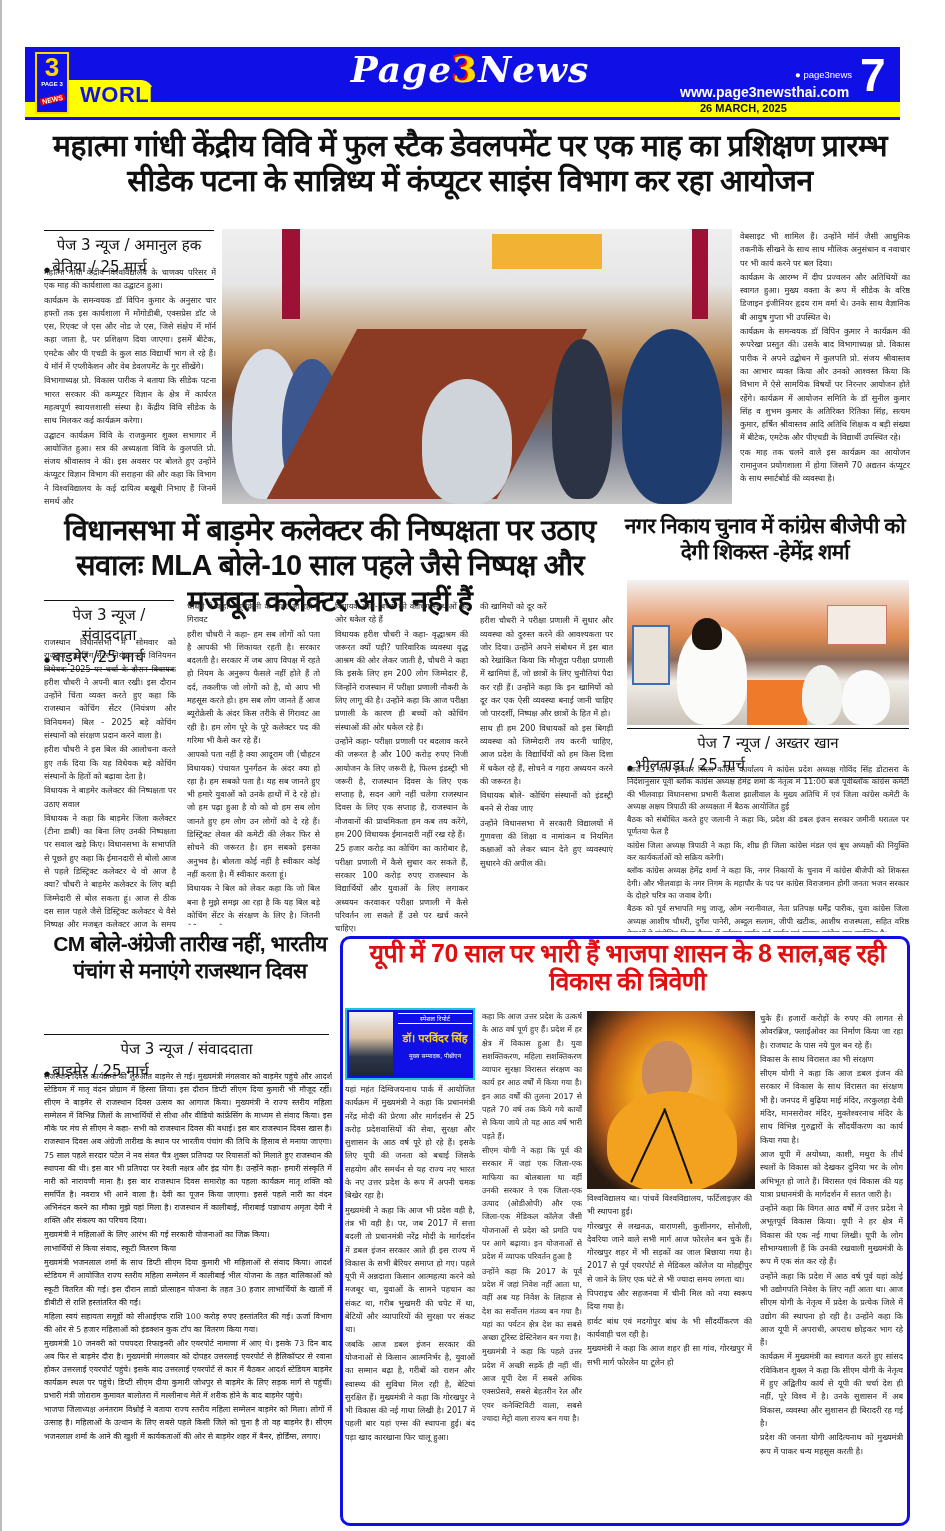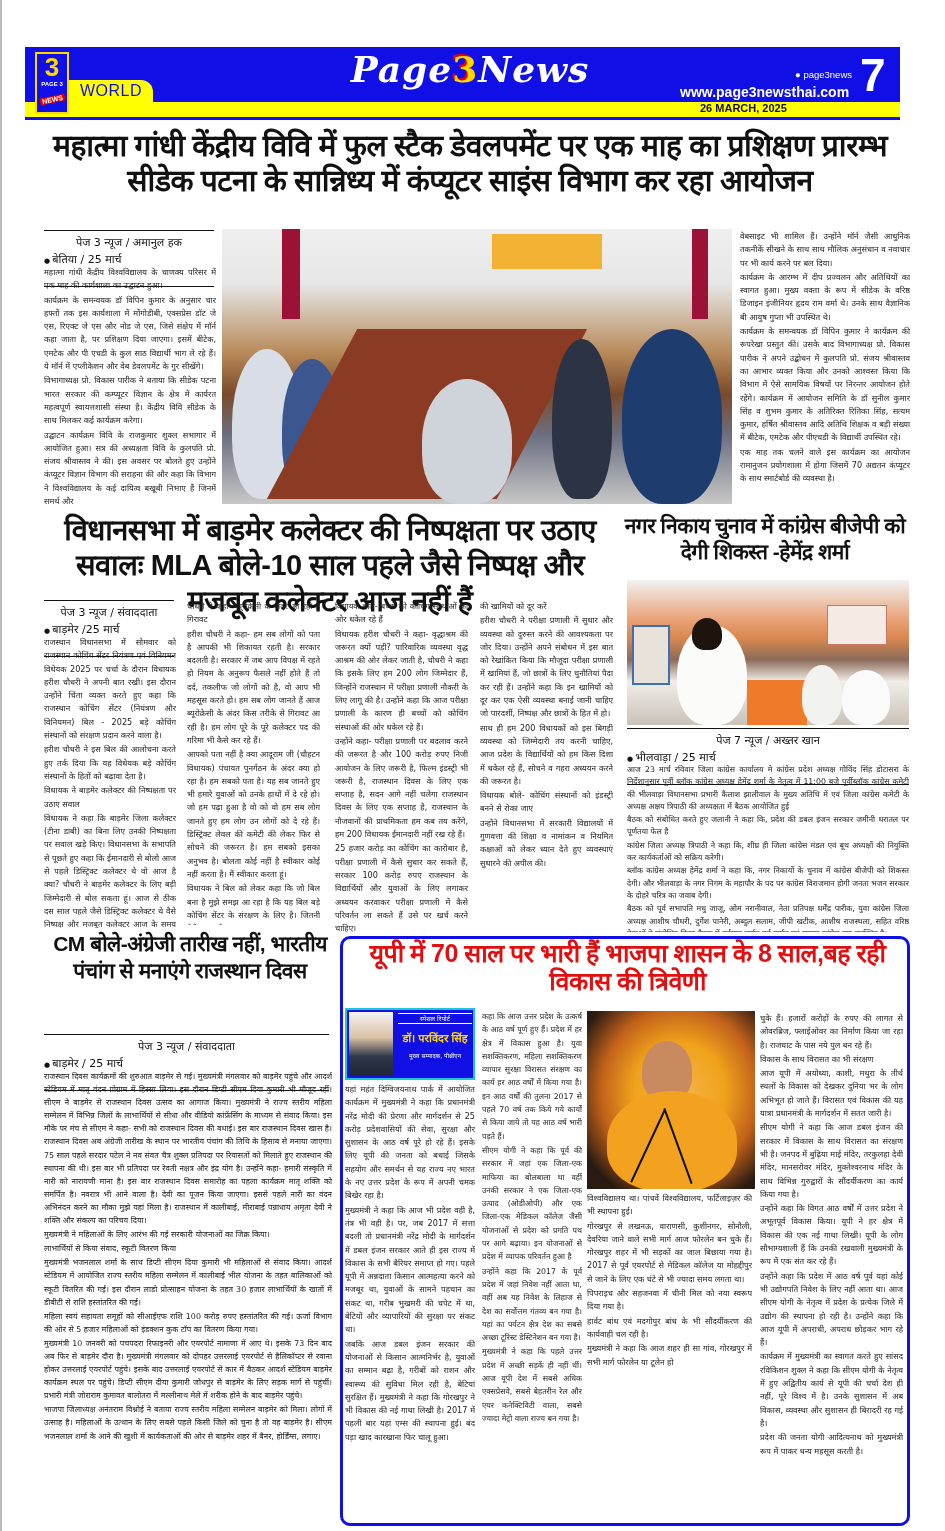--- a/index.html
+++ b/index.html
@@ -7,38 +7,38 @@
 body{font-family:"DejaVu Sans","Liberation Sans",sans-serif;color:#111;position:relative}
 .abs{position:absolute}
 
 #masthead{left:25px;top:47px;width:875px;height:72px;background:#1010e6}
 #mast-yellow{left:25px;top:102px;width:875px;height:15px;background:#ffff00}
 #mast-tab{left:55px;top:80px;width:98px;height:24px;background:#ffff00;border-radius:0 12px 0 0}
 #logo{left:35px;top:52px;width:34px;height:62px;background:#1010e6;border:2px solid #ffd800;color:#ffd800;text-align:center;font-family:"Liberation Sans",sans-serif;font-weight:bold}
 #logo .big{font-size:26px;line-height:26px;color:#ffd800}
 #logo .sm{font-size:6px;color:#fff;display:block;line-height:8px}
 #logo .nw{font-size:7px;color:#fff;background:#d00;display:inline-block;padding:0 2px;transform:rotate(-12deg);margin-top:2px}
-#section-name{left:80px;top:82px;font-family:"Liberation Sans",sans-serif;font-weight:normal;font-size:16px;color:#1010e6;letter-spacing:0.5px}
+#section-name{left:80px;top:82px;font-family:"Liberation Sans",sans-serif;font-weight:bold;font-size:22px;color:#1010e6;letter-spacing:0.5px}
 #brand{left:300px;top:48px;width:340px;text-align:center;font-family:"DejaVu Serif","Liberation Serif",serif;font-weight:bold;font-style:italic;font-size:36px;color:#fff;letter-spacing:1px}
 #brand .three{color:#ffd800;font-style:normal;text-shadow:-2px -2px 0 #e00}
 #social{left:738px;top:69px;font-family:"Liberation Sans",sans-serif;font-size:9.5px;color:#fff;text-align:right;width:114px}
 #website{left:680px;top:84px;font-family:"Liberation Sans",sans-serif;font-size:14px;color:#fff;width:152px;text-align:left;font-weight:bold}
 #page-num{left:860px;top:50px;font-family:"Liberation Sans",sans-serif;font-weight:bold;font-size:46px;color:#fff;line-height:50px}
 #date{left:700px;top:102px;width:188px;text-align:left;font-family:"Liberation Sans",sans-serif;font-weight:bold;font-size:11px;color:#111}
 #mast-line{left:25px;top:118px;width:875px;height:2px;background:#1010e6}
 #frame-l{left:0;top:0;width:2px;height:1531px;background:#bbb}
 
 .hl{font-family:"Liberation Sans",sans-serif;font-weight:bold;color:#111;text-align:center;line-height:1.18;letter-spacing:-0.5px}
 #h1{left:30px;top:128px;width:880px;font-size:30px}
 #h2{left:40px;top:513px;width:580px;font-size:29px;line-height:1.22}
 #h3{left:620px;top:513px;width:290px;font-size:21px;line-height:1.25}
 #h4{left:40px;top:930px;width:300px;font-size:21px;line-height:1.3}
 #h5{left:345px;top:940px;width:565px;font-size:25px;color:#e01010;line-height:1.1}
 
-.byline{font-size:11px;border-top:1.5px solid #111;border-bottom:1.5px solid #111;padding:3px 0 20px}
+.byline{font-size:15px;border-top:1.5px solid #111;border-bottom:1.5px solid #111;padding:3px 0 3px}
 .byline .src{text-align:center;display:block}
 .byline .loc{display:block;margin-top:2px}
 .byline .loc:before{content:"● ";font-size:7px}
 
 .col{font-size:8.1px;line-height:13.3px;text-align:justify;color:#222;overflow:hidden}
 .col p{margin:0}
 .col p+p{margin-top:1px}
 
 .photo{overflow:hidden}
 #photo1{left:222px;top:229px;width:510px;height:275px;background:linear-gradient(180deg,#efefef 0%,#e6e6e6 20%,#b88a5a 45%,#7a4a2a 60%,#6b6f80 75%,#c8c8c8 100%)}
@@ -199,19 +199,19 @@
 <div class="abs col" style="left:587px;top:1192px;width:165px;height:330px">
   <p>विश्वविद्यालय था। पांचवें विश्वविद्यालय, फर्टिलाइज़र की भी स्थापना हुई।</p>
   <p>गोरखपुर से लखनऊ, वाराणसी, कुशीनगर, सोनौली, देवरिया जाने वाले सभी मार्ग आज फोरलेन बन चुके हैं। गोरखपुर शहर में भी सड़कों का जाल बिछाया गया है। 2017 से पूर्व एयरपोर्ट से मेडिकल कॉलेज या मोहद्दीपुर से जाने के लिए एक घंटे से भी ज्यादा समय लगता था।</p>
   <p>पिपराइच और सहजनवा में चीनी मिल को नया स्वरूप दिया गया है।</p>
   <p>हार्वट बांध एवं मदगोपुर बांध के भी सौंदर्यीकरण की कार्यवाही चल रही है।</p>
   <p>मुख्यमंत्री ने कहा कि आज शहर ही सा गांव, गोरखपुर में सभी मार्ग फोरलेन या टूलेन हो</p>
 </div>
 <div class="abs col" style="left:760px;top:1012px;width:143px;height:510px">
   <p>चुके हैं। हजारों करोड़ों के रुपए की लागत से ओवरब्रिज, फ्लाईओवर का निर्माण किया जा रहा है। राजघाट के पास नये पुल बन रहे हैं।</p>
   <p>विकास के साथ विरासत का भी संरक्षण</p>
+  <p>सीएम योगी ने कहा कि आज डबल इंजन की सरकार में विकास के साथ विरासत का संरक्षण भी है। जनपद में बुढ़िया माई मंदिर, तरकुलहा देवी मंदिर, मानसरोवर मंदिर, मुक्तेश्वरनाथ मंदिर के साथ विभिन्न गुरुद्वारों के सौंदर्यीकरण का कार्य किया गया है।</p>
   <p>आज यूपी में अयोध्या, काशी, मथुरा के तीर्थ स्थलों के विकास को देखकर दुनिया भर के लोग अभिभूत हो जाते हैं। विरासत एवं विकास की यह यात्रा प्रधानमंत्री के मार्गदर्शन में सतत जारी है।</p>
-  <p>सीएम योगी ने कहा कि आज डबल इंजन की सरकार में विकास के साथ विरासत का संरक्षण भी है। जनपद में बुढ़िया माई मंदिर, तरकुलहा देवी मंदिर, मानसरोवर मंदिर, मुक्तेश्वरनाथ मंदिर के साथ विभिन्न गुरुद्वारों के सौंदर्यीकरण का कार्य किया गया है।</p>
   <p>उन्होंने कहा कि विगत आठ वर्षों में उत्तर प्रदेश ने अभूतपूर्व विकास किया। यूपी ने हर क्षेत्र में विकास की एक नई गाथा लिखी। यूपी के लोग सौभाग्यशाली हैं कि उनकी रखवाली मुख्यमंत्री के रूप में एक संत कर रहे हैं।</p>
   <p>उन्होंने कहा कि प्रदेश में आठ वर्ष पूर्व यहां कोई भी उद्योगपति निवेश के लिए नहीं आता था। आज सीएम योगी के नेतृत्व में प्रदेश के प्रत्येक जिले में उद्योग की स्थापना हो रही है। उन्होंने कहा कि आज यूपी में अपराधी, अपराध छोड़कर भाग रहे हैं।</p>
   <p>कार्यक्रम में मुख्यमंत्री का स्वागत करते हुए सांसद रविकिशन शुक्ल ने कहा कि सीएम योगी के नेतृत्व में हुए अद्वितीय कार्य से यूपी की चर्चा देश ही नहीं, पूरे विश्व में है। उनके सुशासन में अब विकास, व्यवस्था और सुशासन ही बिरादरी रह गई है।</p>
   <p>प्रदेश की जनता योगी आदित्यनाथ को मुख्यमंत्री रूप में पाकर धन्य महसूस करती है।</p>
 </div>
 
 </body></html>

